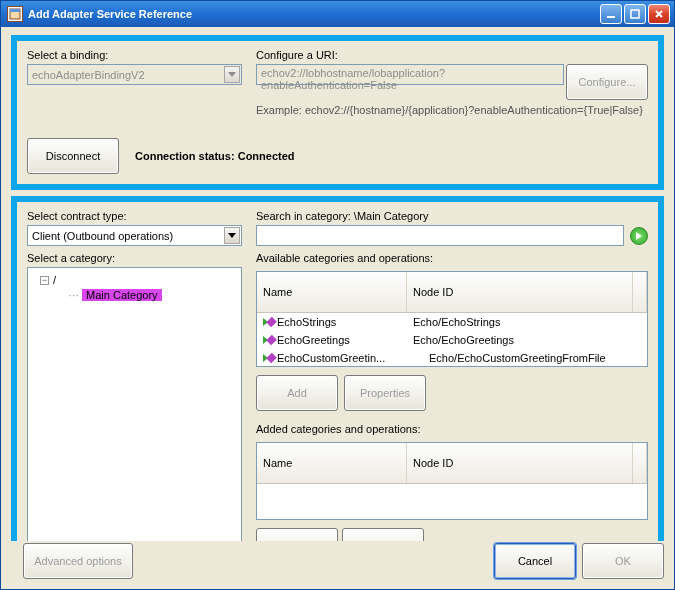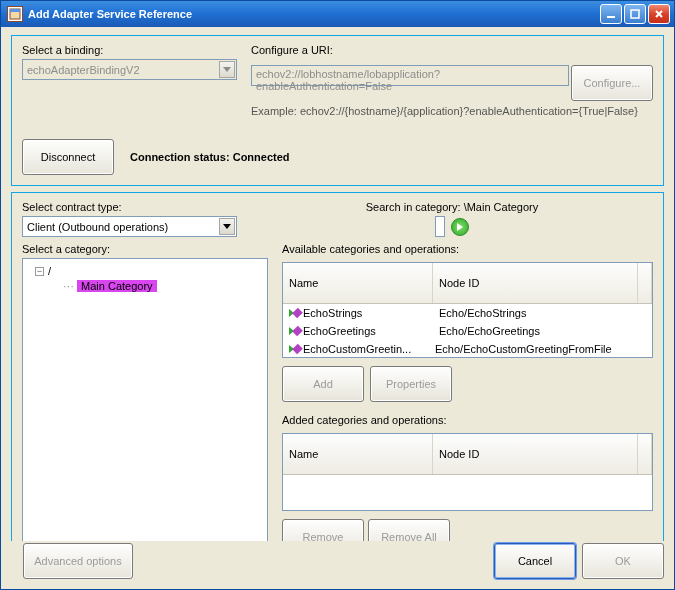--- a/index.html
+++ b/index.html
@@ -5,21 +5,21 @@
   * { box-sizing: border-box; font-family: Tahoma, sans-serif; font-size: 11px; }
   body { margin: 0; background: #ece9d8; }
   .window { width: 675px; height: 590px; border: 1px solid #0b4a9c; background: #ece9d8; display: flex; flex-direction: column; }
   .titlebar { height: 26px; background: linear-gradient(to bottom, #3b8ee0 0%, #1f6fd3 50%, #1a5bb5 100%); display: flex; align-items: center; padding: 0 4px 0 6px; color: #fff; font-weight: bold; }
   .titlebar .icon { width: 16px; height: 16px; background: #fff; border: 1px solid #8a4a2a; margin-right: 5px; display:flex; align-items:center; justify-content:center; }
   .titlebar .icon svg { width:12px; height:12px; }
   .titlebar .spacer { flex: 1; }
   .winbtn { width: 22px; height: 20px; margin-left: 2px; border: 1px solid #fff; background: linear-gradient(to bottom,#7db5f0,#3a7fd0); border-radius: 3px; display:flex; align-items:center; justify-content:center; color:#fff; font-weight:bold; font-size:11px;}
   .winbtn.close { background: linear-gradient(to bottom,#f08a74,#d9432a,#c52e19); }
   .content { flex:1; padding: 8px 10px 4px 10px; display:flex; flex-direction:column; gap:6px; overflow:hidden;}
-  .grp-inner { border:1px solid #0ea5e9; padding:8px 10px; }
+  .grp-inner { border:6px solid #0ea5e9; padding:8px 10px; }
   .row { display:flex; gap:14px; }
   .col { display:flex; flex-direction:column; }
   .label { color:#000; margin-bottom:3px; }
   .textbox, .combo { height: 21px; border: 1px solid #7f9db9; background:#fff; padding: 2px 4px; }
   .textbox.disabled, .combo.disabled { background:#ece9d8; color:#8d8d8d; }
   .combo { display:flex; align-items:center; position:relative; padding-right:18px; }
   .combo .arrow { position:absolute; right:1px; top:1px; bottom:1px; width:16px; border:1px solid #a6a6a6; background:linear-gradient(to bottom,#f4f4f0,#dcd9ce); display:flex; align-items:center; justify-content:center; }
   .button { height:36px; min-width:82px; border:1px solid #7a7a7a; background:linear-gradient(to bottom,#fefefe,#e7e5da); border-radius:3px; padding:0 10px; display:inline-flex; align-items:center; justify-content:center; box-shadow:inset 0 0 0 1px #fff; }
   .button.disabled { color:#9b9b9b; }
   .button.primary { border:1px solid #2a5ab3; box-shadow: inset 0 0 0 1px #8ab6f0, 0 0 0 1px #6b9de8; }
@@ -86,21 +86,21 @@
             <span>echoAdapterBindingV2</span>
             <span class="arrow">
                 <svg width="8" height="6">
                   <polygon points="0,0 8,0 4,5" fill="#8d8d8d"></polygon>
                 </svg>
               </span>
           </div>
         </div>
         <div class="col" style="flex:1;">
           <span class="label">Configure a URI:</span>
-          <div class="row" style="gap:2px;margin-top:6px;">
+          <div class="row" style="gap:2px;">
             <div class="textbox disabled" style="flex:1;">
               <span>echov2://lobhostname/lobapplication?enableAuthentication=False</span>
             </div>
             <span class="button disabled" style="min-width:82px;">Configure...</span>
           </div>
           <span class="example">Example: echov2://{hostname}/{application}?enableAuthentication={True|False}</span>
         </div>
       </div>
 
       <div class="connrow" style="margin-top:18px;">
@@ -118,39 +118,39 @@
           <span class="label">Select contract type:</span>
           <div class="combo">
             <span>Client (Outbound operations)</span>
             <span class="arrow">
                 <svg width="8" height="6">
                   <polygon points="0,0 8,0 4,5" fill="#000"></polygon>
                 </svg>
               </span>
           </div>
         </div>
-        <div class="col" style="flex:1;align-items:center;">
+        <div class="col" style="flex:1;">
           <span class="label">
             <span>Search in category:</span>
             <span>\Main Category</span>
           </span>
           <div class="searchrow">
             <div class="textbox" style="flex:1;"></div>
             <span class="go-icon">
               <svg width="10" height="10">
                   <polygon points="2,1 8,5 2,9" fill="#fff"></polygon>
                 </svg>
             </span>
           </div>
         </div>
       </div>
 
       <div class="row" style="flex:1; min-height:0;">
 
-        <div class="col" style="width:246px;">
+        <div class="col" style="width:215px;">
           <span class="label">Select a category:</span>
           <div class="tree" style="height:264px;">
             <div class="tree-item">
               <span class="tree-toggle">−</span>
               <span>/</span>
             </div>
             <div class="tree-child">
               <span class="dotline">⋯</span>
               <span class="tree-sel">Main Category</span>
             </div>
@@ -180,21 +180,21 @@
                     <span class="diamond"></span>
                   </span>
                 <span class="cell" style="width:136px;">EchoGreetings</span>
                 <span class="cell">Echo/EchoGreetings</span>
               </div>
               <div class="row">
                 <span class="op-icon">
                     <span class="arrow-right"></span>
                     <span class="diamond"></span>
                   </span>
-                <span class="cell" style="width:132px;">EchoCustomGreetin...</span>
+                <span class="cell" style="width:152px;">EchoCustomGreetin...</span>
                 <span class="cell">Echo/EchoCustomGreetingFromFile</span>
               </div>
             </div>
           </div>
           <div class="row" style="gap:6px; margin-top:4px;">
             <span class="button disabled">Add</span>
             <span class="button disabled">Properties</span>
           </div>
 
           <span class="label" style="margin-top:8px;">Added categories and operations:</span>

